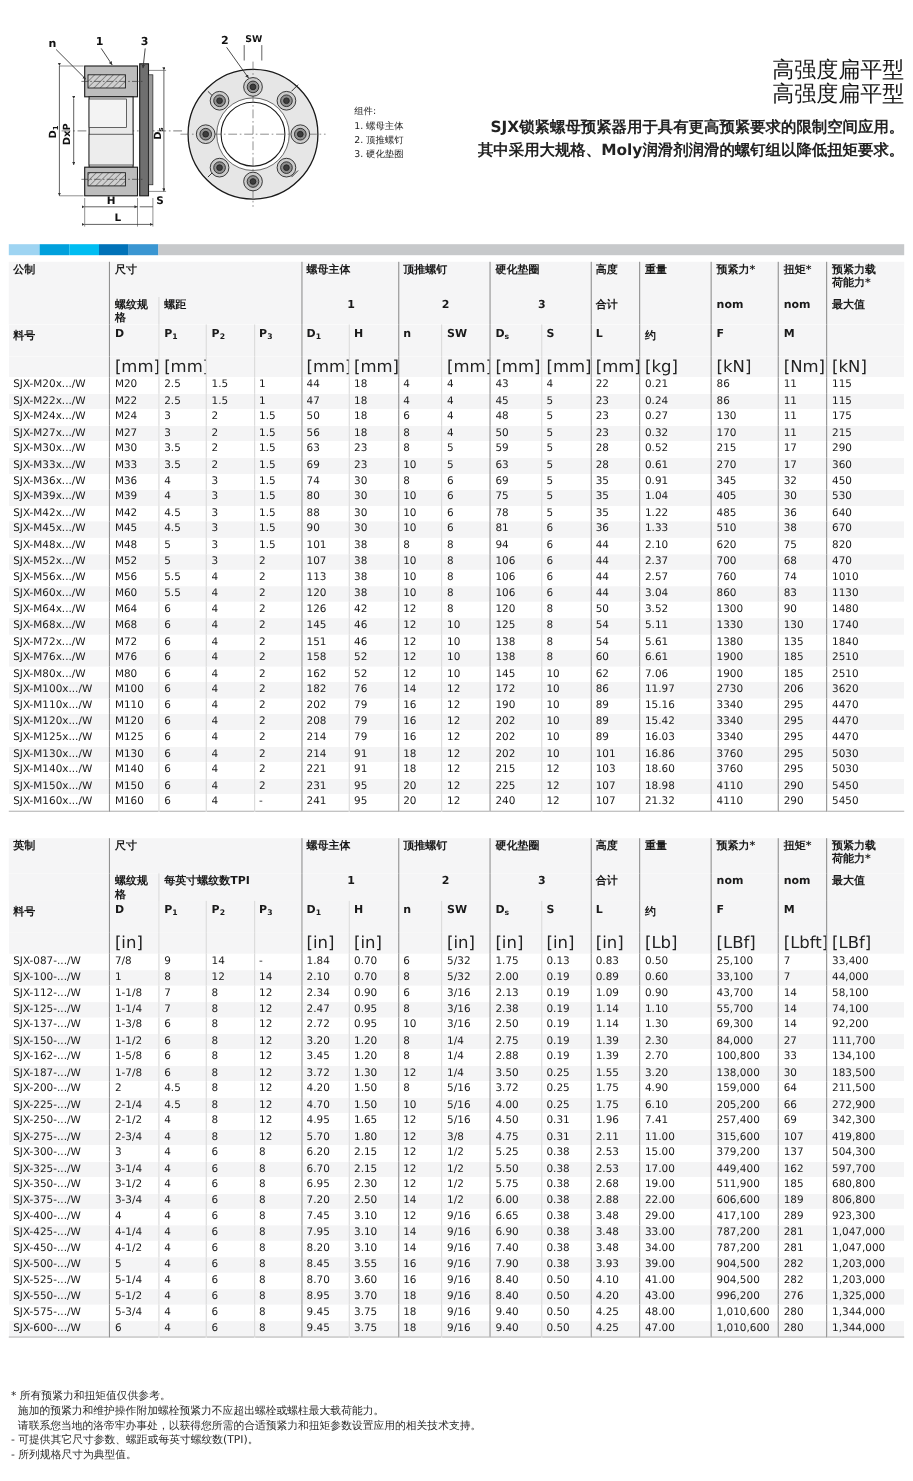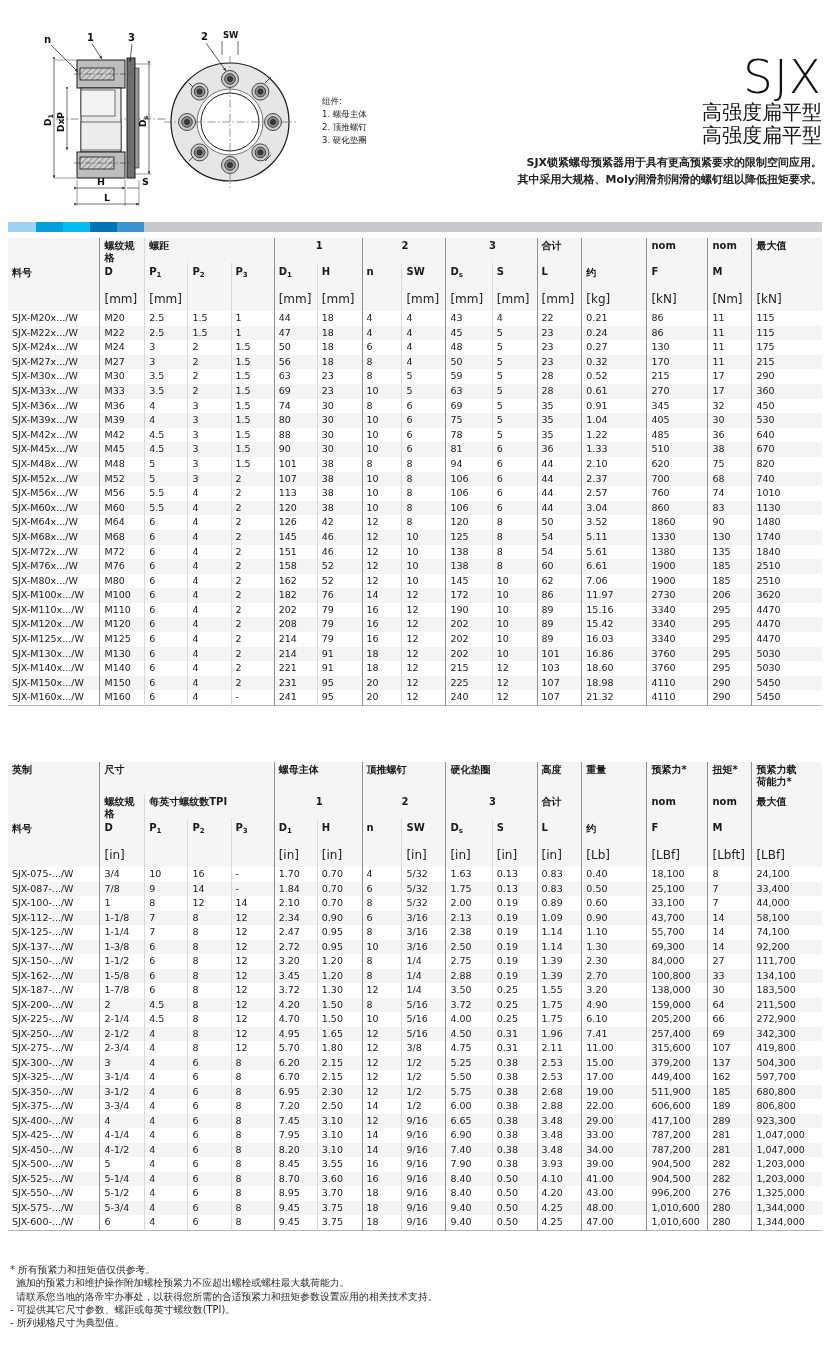--- a/index.html
+++ b/index.html
@@ -4,21 +4,21 @@
 <style>
   html,body{margin:0;padding:0;background:#fff;}
   body{font-family:"DejaVu Sans","Liberation Sans",sans-serif;color:#1a1a1a;}
   #page{position:relative;width:830px;height:1346px;background:#fff;overflow:hidden;}
 
   
   #drawing{position:absolute;left:18px;top:28px;width:400px;height:198px;}
   #title-block{position:absolute;right:8px;top:52px;width:420px;text-align:right;}
   #brand-title{font-size:47px;font-weight:300;line-height:1.05;letter-spacing:1px;color:#111;}
   .subtitle{font-size:20px;font-weight:400;line-height:1.12;color:#161616;}
-  #desc{margin-top:9px;font-size:11px;font-weight:600;line-height:1.5;color:#222;}
+  #desc{margin-top:9px;font-size:14px;font-weight:600;line-height:1.5;color:#222;}
 
   
   #color-bar{position:absolute;left:8px;top:222px;width:814px;height:10px;display:flex;}
   #color-bar div{height:100%;}
 
   
   .tbl-wrap{position:absolute;left:8px;width:814px;}
   #metric-wrap{top:238px;}
   #imperial-wrap{top:762px;}
   table.spec{width:100%;border-collapse:collapse;table-layout:fixed;border-bottom:1px solid #b5b5b5;}
@@ -29,21 +29,21 @@
   table.spec tbody td{height:14.6px;line-height:14.6px;}
   #imperial-wrap table.spec tbody td{height:14.5px;line-height:14.5px;}
   table.spec tbody tr:nth-child(even) td{background:#f4f4f5;}
   
   .lb{border-left:1px solid #d9d9d9;}
   .gb{border-left:1px solid #909090;}
   .nb{border-left:none;}
   tr.r1 th{height:30px;}
   tr.r2 th{height:22px;margin-top:48px;}
   tr.symr td{height:26px;font-weight:bold;font-size:10px;vertical-align:top;padding-top:3px;}
-  tr.unitr td{height:19px;font-weight:normal;font-size:12px;vertical-align:top;color:#222;}
+  tr.unitr td{height:19px;font-weight:normal;font-size:15px;vertical-align:top;color:#222;}
   th.wrap2{white-space:pre-line;}
   sub{font-size:7px;vertical-align:-2px;line-height:0;}
 
   
   #footnotes{position:absolute;left:10px;top:1263px;width:780px;font-size:9.8px;line-height:1.36;color:#2a2a2a;}
 
   
   text{font-family:"DejaVu Sans","Liberation Sans",sans-serif;}
 </style>
 </head>
@@ -158,21 +158,20 @@
     <text x="183" y="12" font-size="10" font-weight="bold" fill="#111">2</text>
     <text x="205" y="10" font-size="8.5" font-weight="bold" fill="#111">SW</text>
 
     <text x="304" y="76" font-size="8.5" fill="#222">组件:</text>
     <text x="304" y="89" font-size="8.5" fill="#222">1. 螺母主体</text>
     <text x="304" y="102" font-size="8.5" fill="#222">2. 顶推螺钉</text>
     <text x="304" y="115" font-size="8.5" fill="#222">3. 硬化垫圈</text>
   </svg>
 
   <div id="title-block">
-    <div id="brand-title">SJX</div>
     <div class="subtitle">高强度扁平型</div>
     <div class="subtitle">高强度扁平型</div>
     <div id="desc">
       <div>SJX锁紧螺母预紧器用于具有更高预紧要求的限制空间应用。</div>
       <div>其中采用大规格、Moly润滑剂润滑的螺钉组以降低扭矩要求。</div>
     </div>
   </div>
 
   <div id="color-bar">
     <div style="width: 28px; background: rgb(158, 212, 242);"></div>
@@ -197,20 +196,33 @@
         <col style="width:5.4%">
           <col style="width:5.7%">
           <col style="width:5.5%">
           <col style="width:5.5%">
         <col style="width:8.0%">
           <col style="width:7.5%">
           <col style="width:5.4%">
           <col style="width:8.6%">
       </colgroup>
       <thead>
+        <tr class="r1">
+          <th class="nb">公制</th>
+          <th class="gb" colspan="4">尺寸</th>
+          <th class="gb" colspan="2">螺母主体</th>
+          <th class="gb" colspan="2">顶推螺钉</th>
+          <th class="gb" colspan="2">硬化垫圈</th>
+          <th class="gb">高度</th>
+          <th class="gb">重量</th>
+          <th class="gb">预紧力*</th>
+          <th class="gb">扭矩*</th>
+          <th class="gb wrap2">预紧力载
+荷能力*</th>
+        </tr>
         <tr class="r2">
           <th class="nb"></th>
           <th class="gb">螺纹规格</th>
           <th class="lb" colspan="3">螺距</th>
           <th class="gb ctr" colspan="2">1</th>
           <th class="gb ctr" colspan="2">2</th>
           <th class="gb ctr" colspan="2">3</th>
           <th class="gb">合计</th>
           <th class="gb"></th>
           <th class="gb">nom</th>
@@ -462,21 +474,21 @@
             <td class="gb">107</td>
             <td class="lb">38</td>
             <td class="gb">10</td>
             <td class="lb">8</td>
             <td class="gb">106</td>
             <td class="lb">6</td>
             <td class="gb">44</td>
             <td class="gb">2.37</td>
             <td class="gb">700</td>
             <td class="gb">68</td>
-            <td class="gb">740</td>
+            <td class="gb">470</td>
           </tr>
           <tr>
             <td class="nb">SJX-M56x.../W</td>
             <td class="gb">M56</td>
             <td class="lb">5.5</td>
             <td class="lb">4</td>
             <td class="lb">2</td>
             <td class="gb">113</td>
             <td class="lb">38</td>
             <td class="gb">10</td>
@@ -514,21 +526,21 @@
             <td class="lb">4</td>
             <td class="lb">2</td>
             <td class="gb">126</td>
             <td class="lb">42</td>
             <td class="gb">12</td>
             <td class="lb">8</td>
             <td class="gb">120</td>
             <td class="lb">8</td>
             <td class="gb">50</td>
             <td class="gb">3.52</td>
-            <td class="gb">1860</td>
+            <td class="gb">1300</td>
             <td class="gb">90</td>
             <td class="gb">1480</td>
           </tr>
           <tr>
             <td class="nb">SJX-M68x.../W</td>
             <td class="gb">M68</td>
             <td class="lb">6</td>
             <td class="lb">4</td>
             <td class="lb">2</td>
             <td class="gb">145</td>
@@ -824,38 +836,20 @@
             <td class="lb">[in]</td>
             <td class="gb">[in]</td>
             <td class="gb">[Lb]</td>
             <td class="gb">[LBf]</td>
             <td class="gb">[Lbft]</td>
             <td class="gb">[LBf]</td>
           </tr>
       </thead>
       <tbody>
           <tr>
-            <td class="nb">SJX-075-.../W</td>
-            <td class="gb">3/4</td>
-            <td class="lb">10</td>
-            <td class="lb">16</td>
-            <td class="lb">-</td>
-            <td class="gb">1.70</td>
-            <td class="lb">0.70</td>
-            <td class="gb">4</td>
-            <td class="lb">5/32</td>
-            <td class="gb">1.63</td>
-            <td class="lb">0.13</td>
-            <td class="gb">0.83</td>
-            <td class="gb">0.40</td>
-            <td class="gb">18,100</td>
-            <td class="gb">8</td>
-            <td class="gb">24,100</td>
-          </tr>
-          <tr>
             <td class="nb">SJX-087-.../W</td>
             <td class="gb">7/8</td>
             <td class="lb">9</td>
             <td class="lb">14</td>
             <td class="lb">-</td>
             <td class="gb">1.84</td>
             <td class="lb">0.70</td>
             <td class="gb">6</td>
             <td class="lb">5/32</td>
             <td class="gb">1.75</td>

